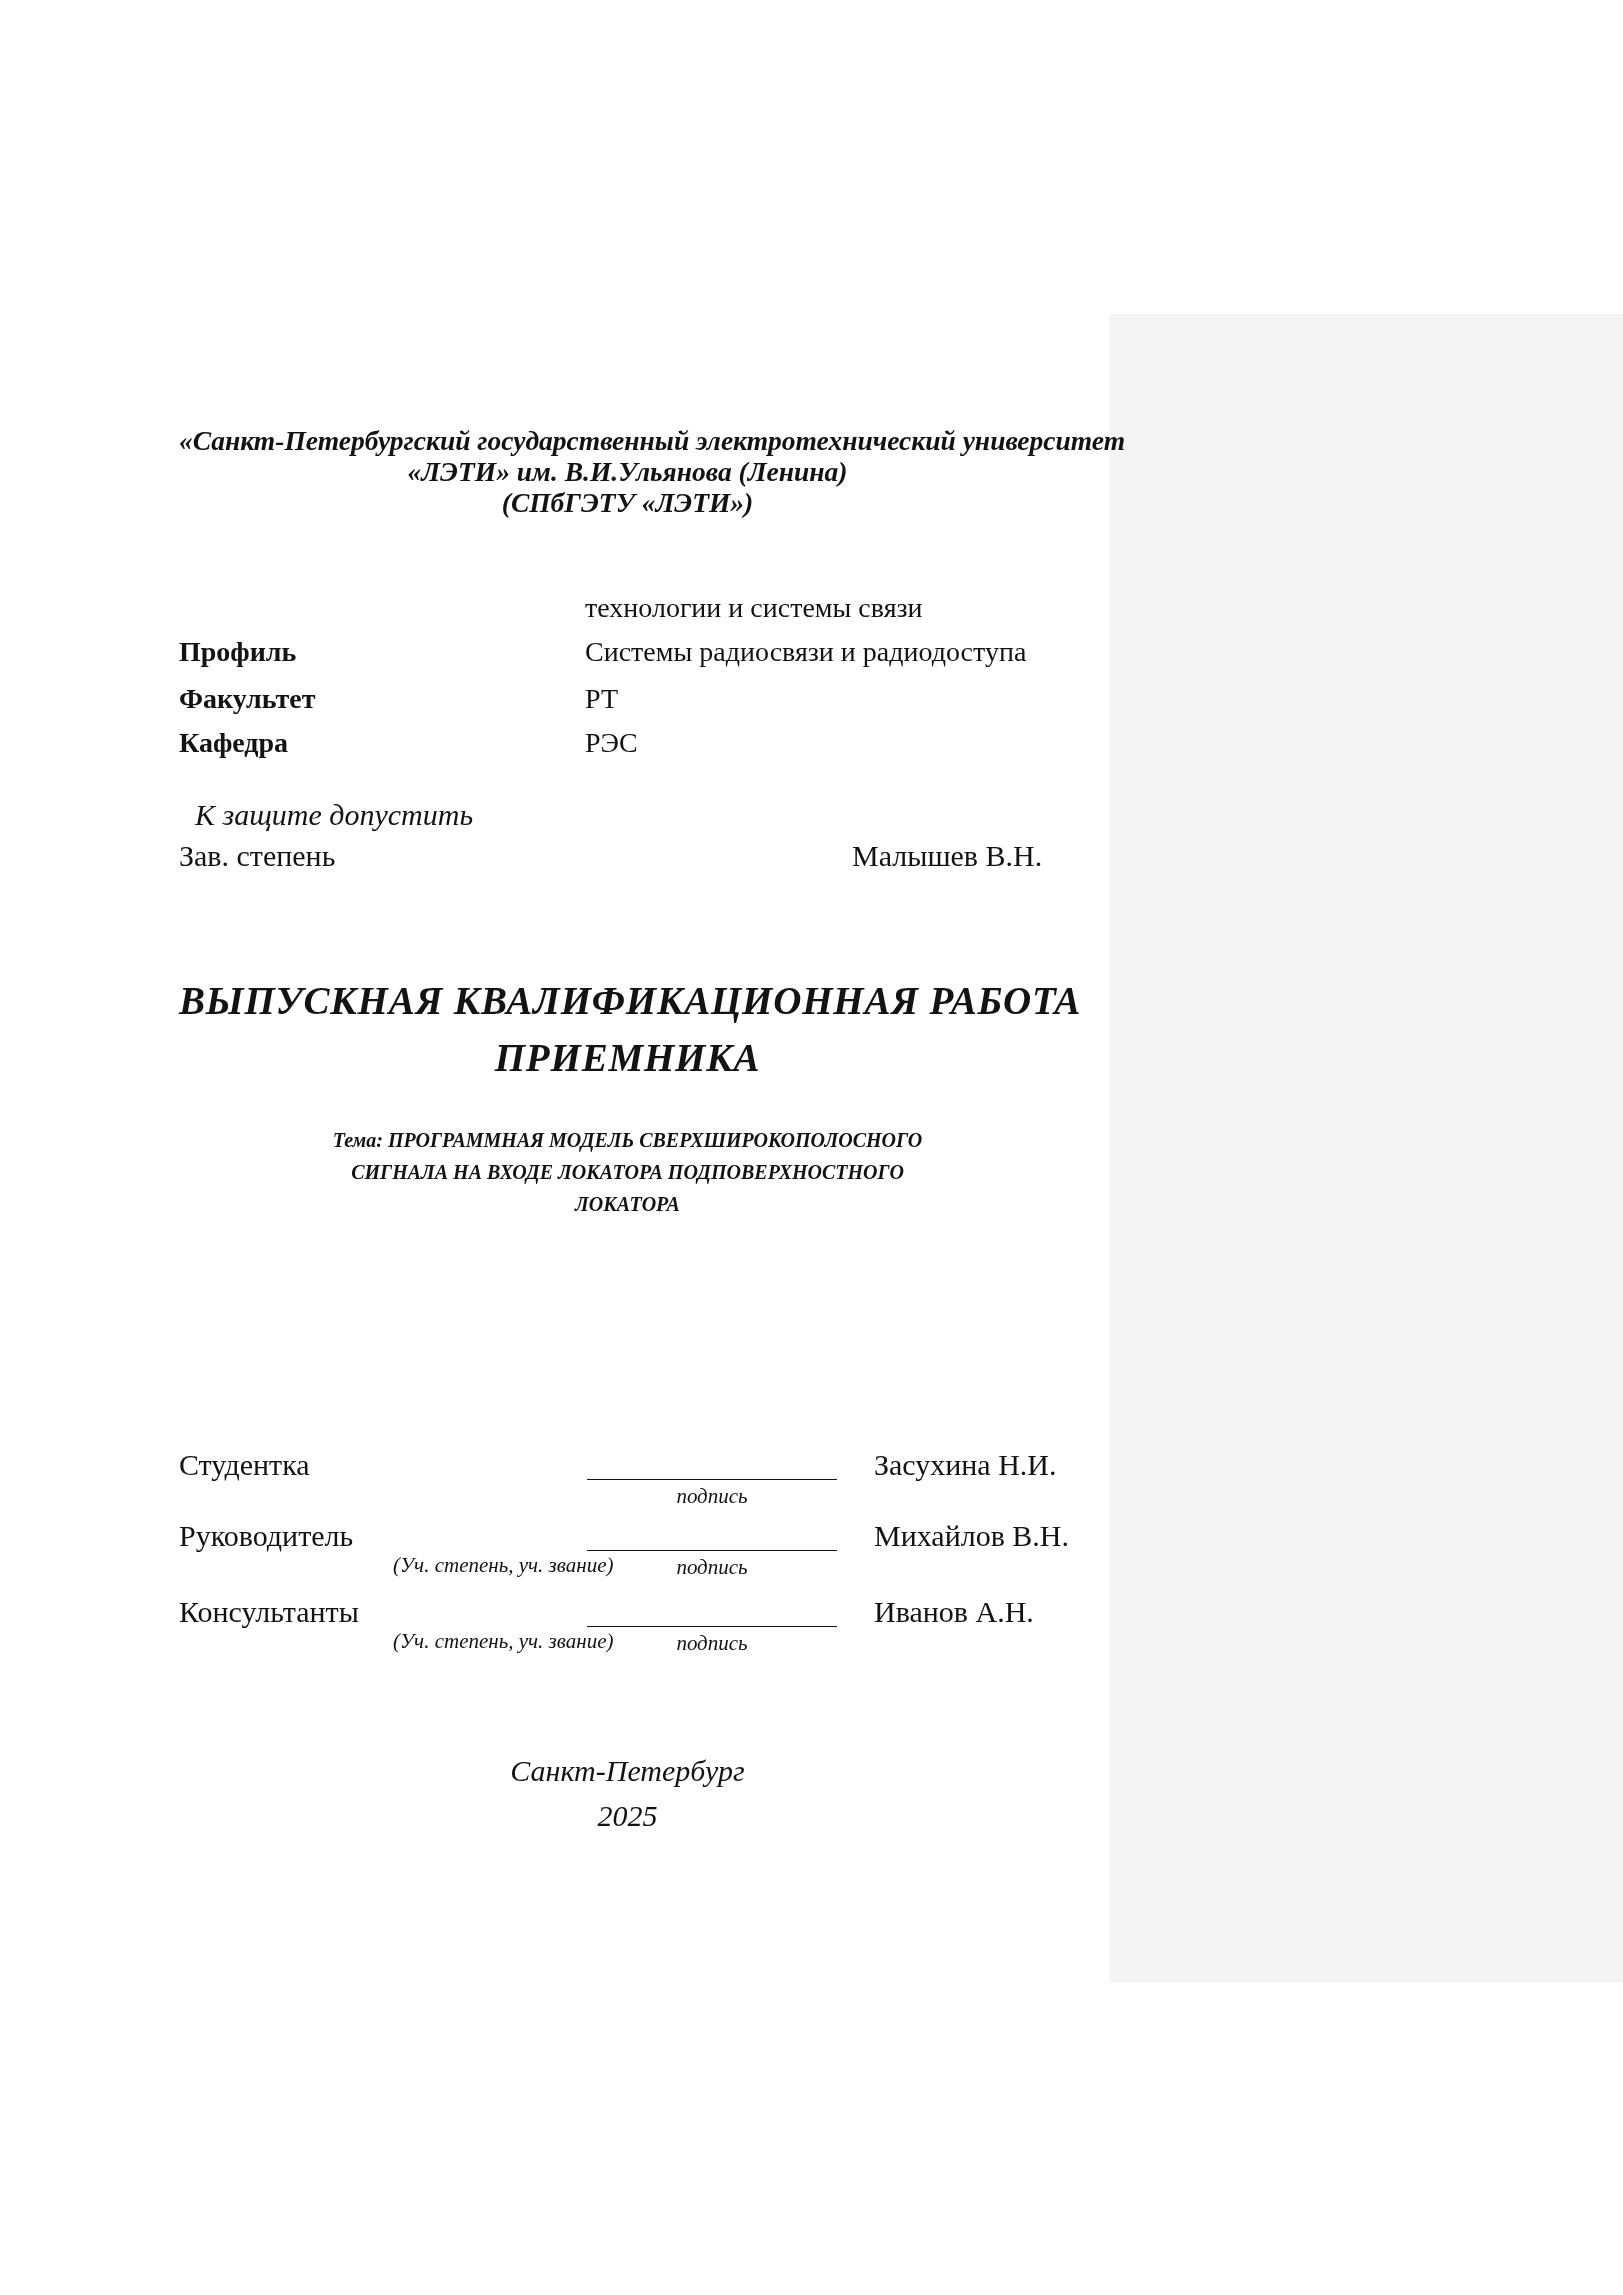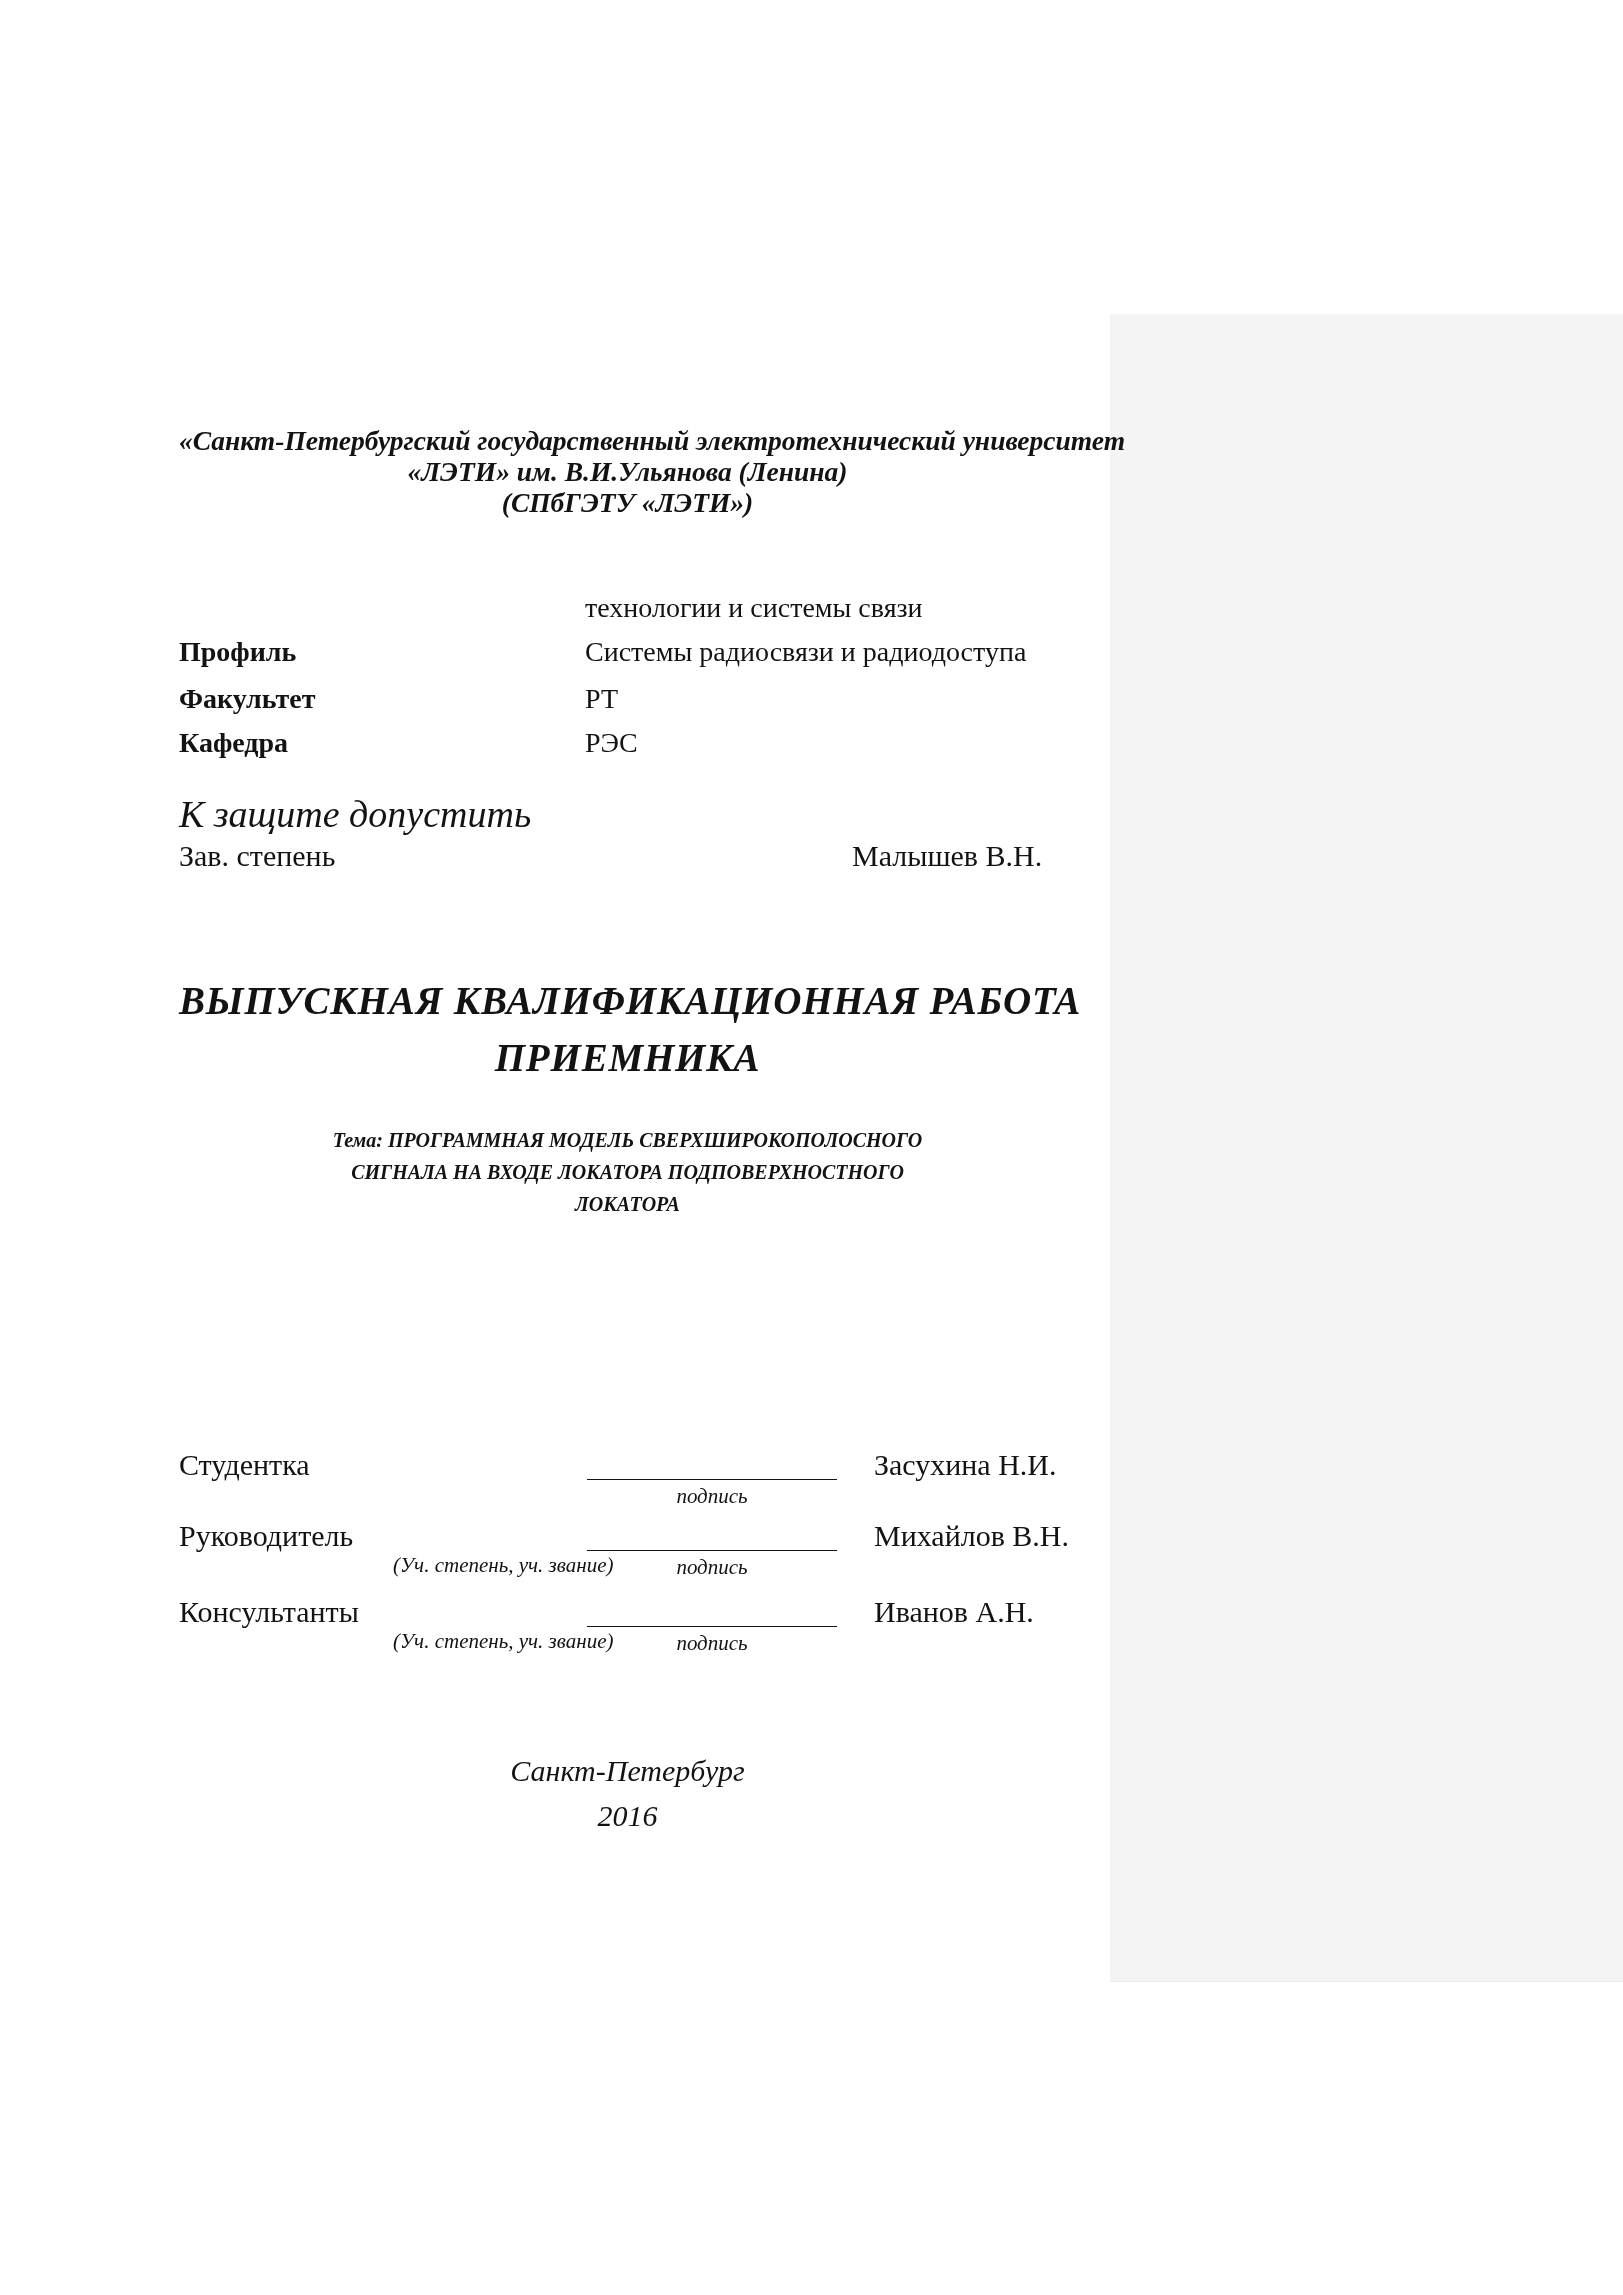--- a/index.html
+++ b/index.html
@@ -62,22 +62,22 @@
   .field-value {
     position: absolute;
     left: 406px;
     top: 0;
     white-space: nowrap;
   }
 
   .admission-note {
     position: absolute;
     top: 797px;
-    left: 0;
-    font-size: 38px;
+    left: 16px;
+    font-size: 30px;
     font-style: italic;
     line-height: 35px;
   }
   .admission-row {
     position: absolute;
     top: 838px;
     left: 0;
     width: 897px;
     font-size: 30px;
     line-height: 36px;
@@ -226,18 +226,18 @@
     <div class="sig-row sig-row-3">
       <span class="sig-role">Консультанты</span>
       <span class="sig-credential">(Уч. степень, уч. звание)</span>
       <span class="sig-line"></span>
       <span class="sig-caption">подпись</span>
       <span class="sig-name">Иванов А.Н.</span>
     </div>
 
     <div class="footer-block centered">
       <div>Санкт-Петербург</div>
-      <div>2016</div>
+      <div>2025</div>
     </div>
 
   </div>
 </div>
 
 
 </body></html>

